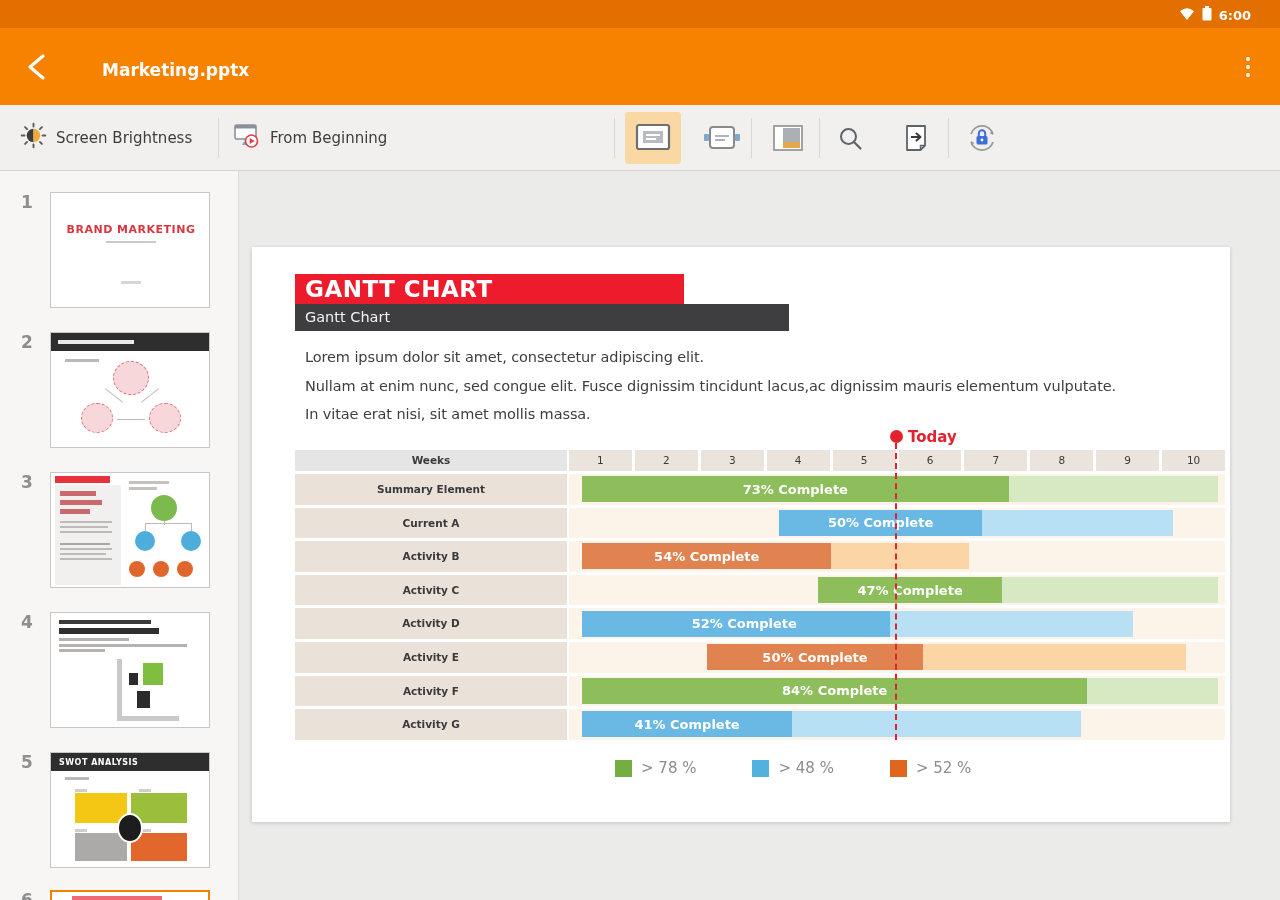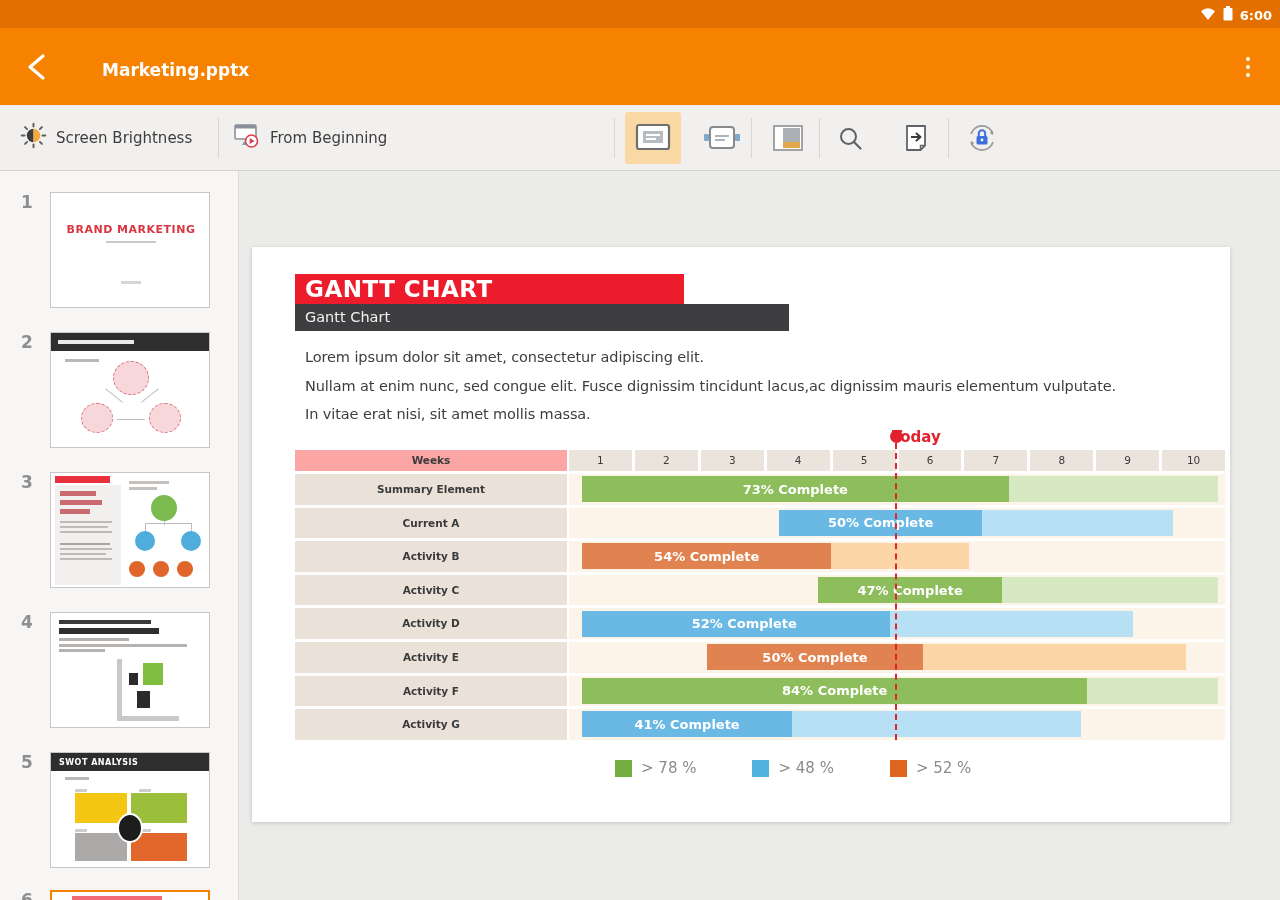--- a/index.html
+++ b/index.html
@@ -2,21 +2,21 @@
 <html><head>
 <meta charset="utf-8">
 <style>
   * { margin:0; padding:0; box-sizing:border-box; }
   html,body { width:1280px; height:900px; }
   body { font-family:"DejaVu Sans","Liberation Sans",sans-serif; overflow:hidden; }
   #app { position:relative; width:1280px; height:900px; background:#ebebea; overflow:hidden; }
 
   
   .status-bar { position:absolute; left:0; top:0; width:1280px; height:31px; background:#e36f00;
-                display:flex; align-items:center; justify-content:flex-end; padding-right:8px; gap:7px; }
+                display:flex; align-items:center; justify-content:flex-end; padding-right:29px; gap:7px; }
   .status-time { color:#fff; font-size:13px; font-weight:bold; }
 
   
   .app-bar { position:absolute; left:0; top:28px; width:1280px; height:77px; background:#f68200; }
   .back-btn { position:absolute; left:18px; top:20px; width:38px; height:38px; cursor:pointer; }
   .app-title { position:absolute; left:102px; top:32px; color:#fff; font-size:17px; font-weight:bold; }
   .kebab { position:absolute; right:22px; top:23px; width:20px; height:32px; display:flex; flex-direction:column;
            align-items:center; justify-content:center; gap:4px; cursor:pointer; }
   .kebab i { width:4px; height:4px; border-radius:50%; background:#fff; }
 
@@ -52,21 +52,21 @@
                 color:#fff; font-size:23px; font-weight:bold; line-height:30px; padding-left:10px;
                 letter-spacing:0.5px; white-space:nowrap; }
   .banner-dark { position:absolute; left:43px; top:57px; width:494px; height:27px; background:#3e3e40;
                  color:#f2f2f2; font-size:14.5px; line-height:27px; padding-left:10px; }
   .body-text { position:absolute; left:53px; top:96px; font-size:14.5px; color:#3e3e3e; line-height:28.5px;
                letter-spacing:-0.1px; white-space:nowrap; }
 
   
   .gantt { position:absolute; left:43px; top:203px; width:930px; }
   .g-header { display:flex; height:21px; }
-  .g-hlabel { width:272px; background:#fca5a5; font-size:10.5px; font-weight:bold; color:#3a3a3a;
+  .g-hlabel { width:272px; background:#e5e5e5; font-size:10.5px; font-weight:bold; color:#3a3a3a;
               text-align:center; line-height:21px; }
   .g-weeks { flex:1; display:flex; gap:3px; margin-left:2px; }
   .g-weeks .wk { flex:1; background:#ebe4dc; font-size:10.5px; color:#3a3a3a; text-align:center; line-height:21px; }
   .g-row { display:flex; margin-top:3px; height:30.6px; }
   .g-lab { width:272px; background:#eae2d9; font-size:10.5px; font-weight:bold; color:#3a3a3a;
            text-align:center; line-height:30.6px; }
   .g-track { flex:1; margin-left:2px; position:relative; background:#fcf3e9; }
   .g-bar { position:absolute; top:2.3px; height:26px; }
   .g-bar.solid { display:flex; align-items:center; justify-content:center; }
   .g-bar.solid span { color:#fff; font-size:13px; font-weight:bold; white-space:nowrap; }
@@ -403,21 +403,21 @@
                   <div class="g-bar solid" style="left: 2%; width: 32%; background: rgb(106, 185, 228);">
                     <span>41% Complete</span>
                   </div>
                 </div>
               </div>
             </div>
         </div>
 
         <div class="today-line" style="left: 643px; border-color: rgb(226, 35, 46);"></div>
         <div class="today-pin" style="left: 637.5px; background: rgb(226, 35, 46);"></div>
-        <div class="today-label" style="left: 640px; color: rgb(226, 35, 46);">Today</div>
+        <div class="today-label" style="left: 656px; color: rgb(226, 35, 46);">Today</div>
 
         <div class="legend">
             <div class="lg-item">
               <span class="lg-sw" style="background: rgb(116, 174, 64);"></span>
               <span class="lg-lb">&gt; 78 %</span>
             </div>
             <div class="lg-item">
               <span class="lg-sw" style="background: rgb(81, 178, 223);"></span>
               <span class="lg-lb">&gt; 48 %</span>
             </div>

